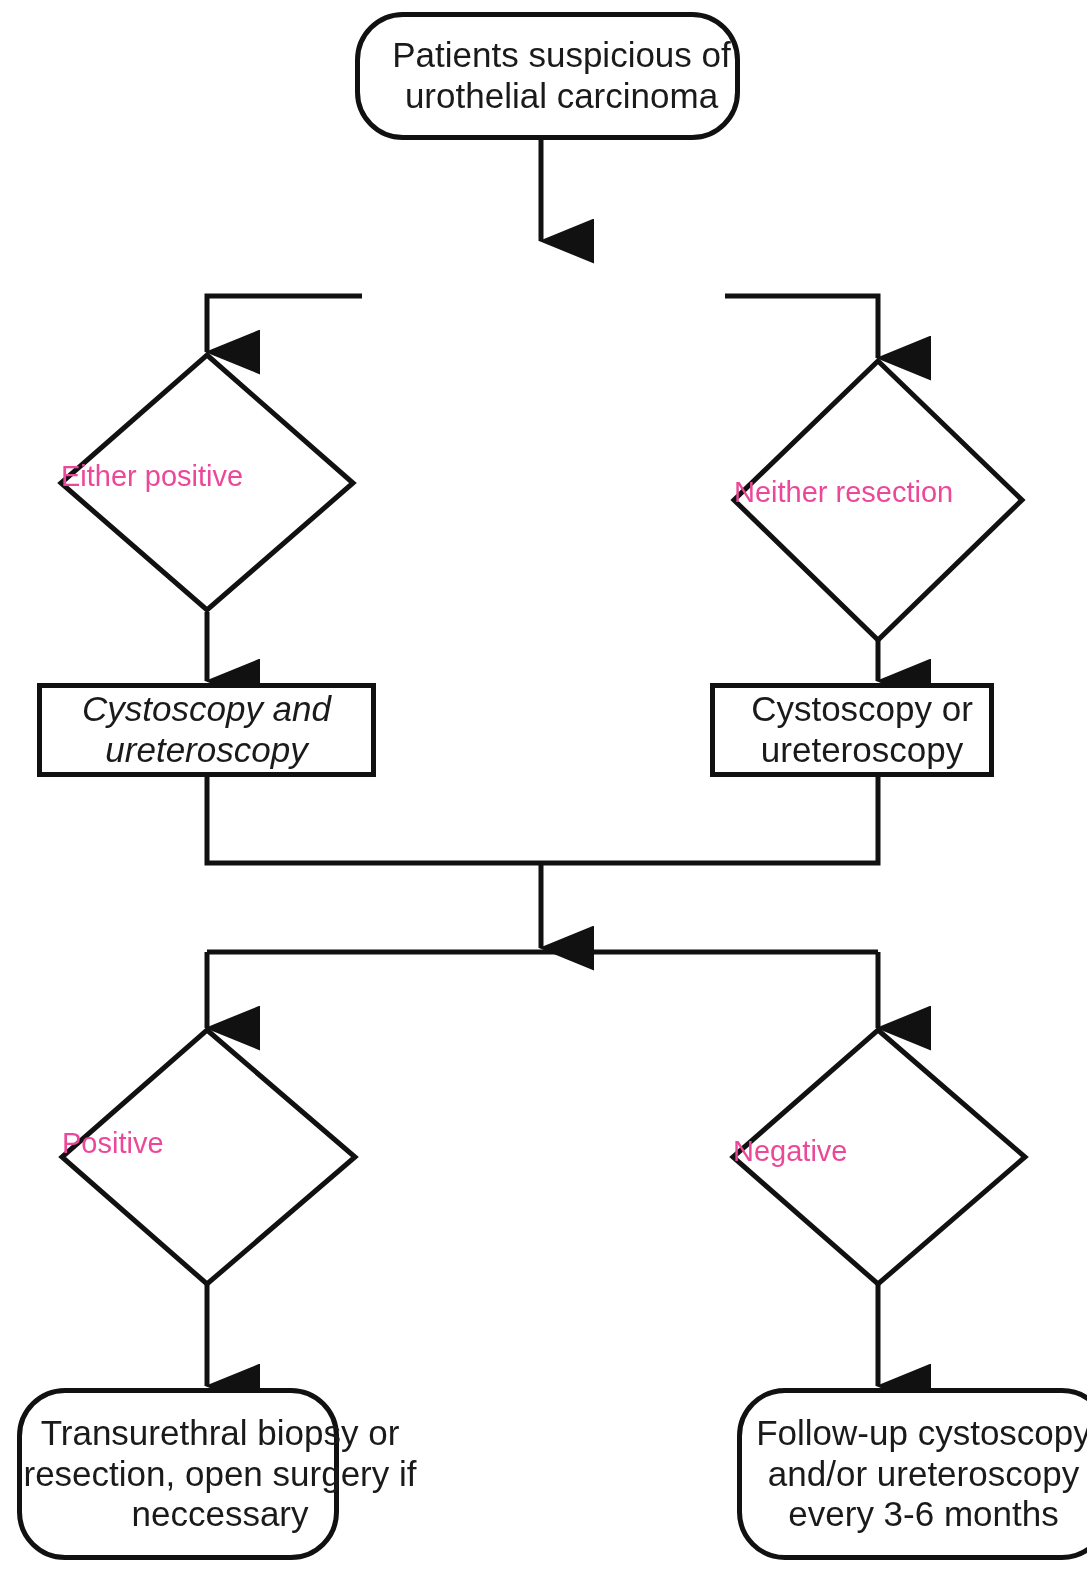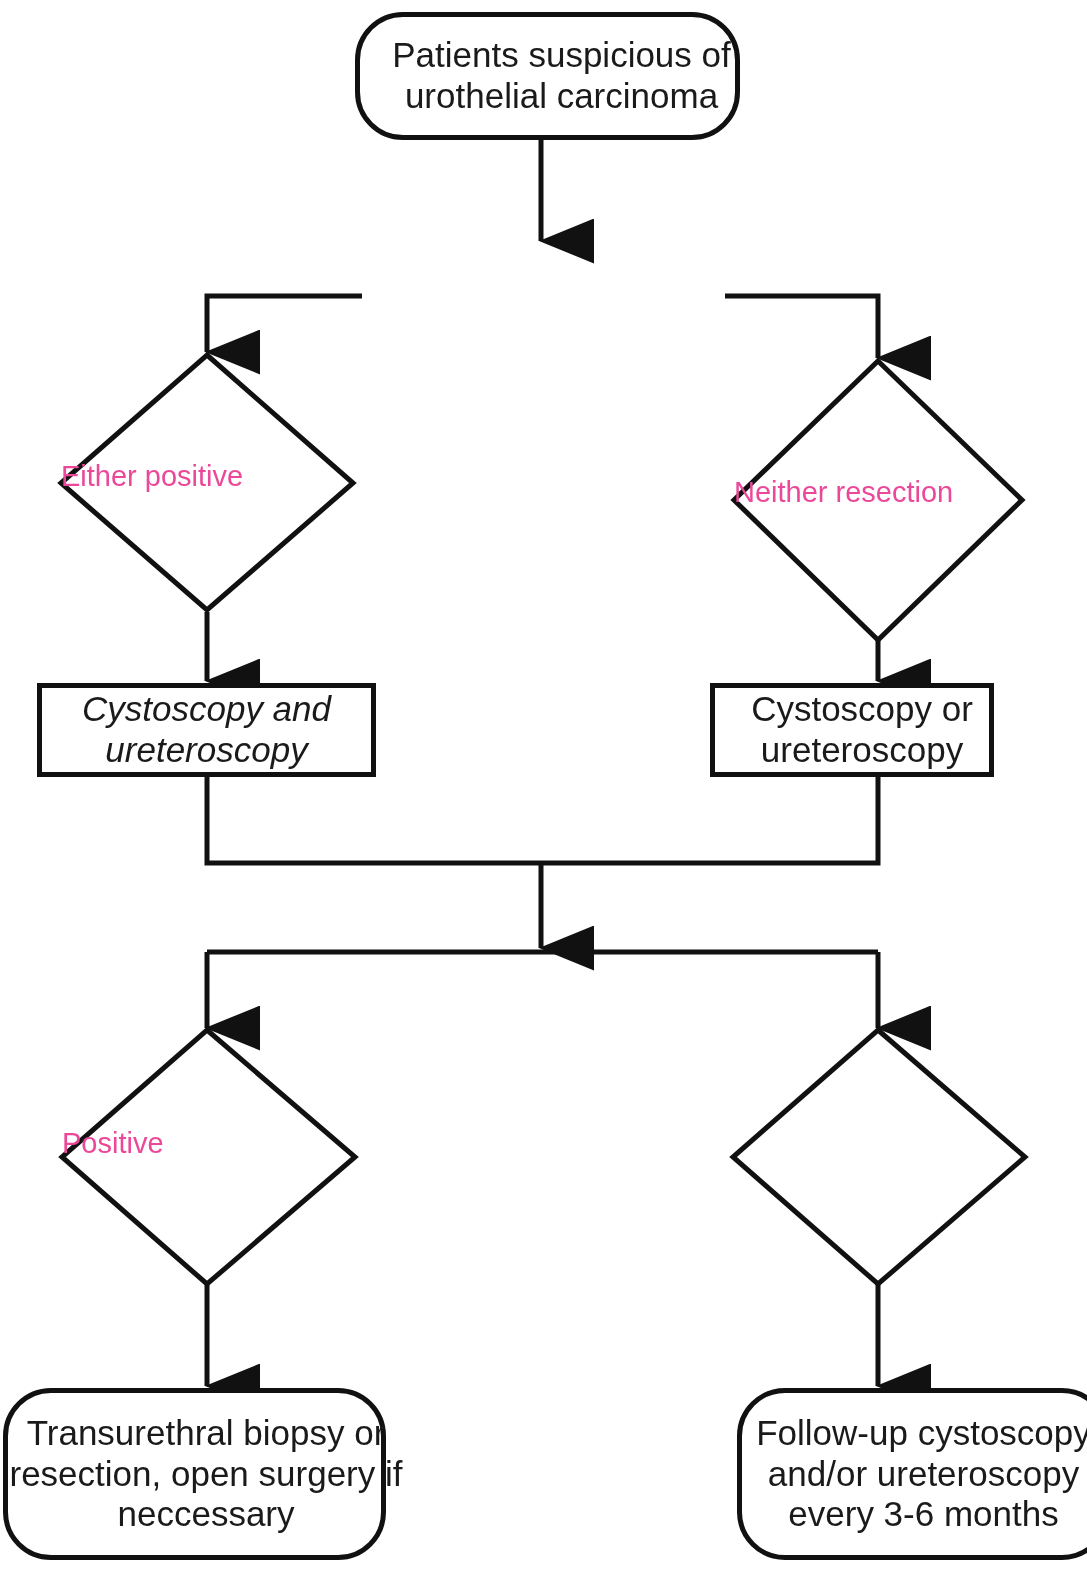--- a/index.html
+++ b/index.html
@@ -169,22 +169,25 @@
 
   <div class="node process" style="left:710px; top:683px; width:284px; height:94px;padding-left:20px;">
     <span class="node-text">Cystoscopy or
 ureteroscopy</span>
   </div>
 
   <div class="decision-wrap" style="left:62px; top:1030px; width:293px; height:254px;">
     <span class="decision-label" style="top:97px;">Positive</span>
   </div>
 
+  <div class="decision-wrap" style="left:733px; top:1030px; width:292px; height:254px;">
+    <span class="decision-label" style="top:105px;">Negative</span>
+  </div>
 
-  <div class="node terminator" style="left:3px; top:1388px; width:383px; height:172px;">
+  <div class="node terminator" style="left:17px; top:1388px; width:322px; height:172px;">
     <span class="overflow-text">Transurethral biopsy or
 resection, open surgery if
 neccessary</span>
   </div>
 
   <div class="node terminator" style="left:697px; top:1388px; width:373px; height:172px;margin-left:40px;">
     <span class="node-text">Follow-up cystoscopy
 and/or ureteroscopy
 every 3-6 months</span>
   </div>

